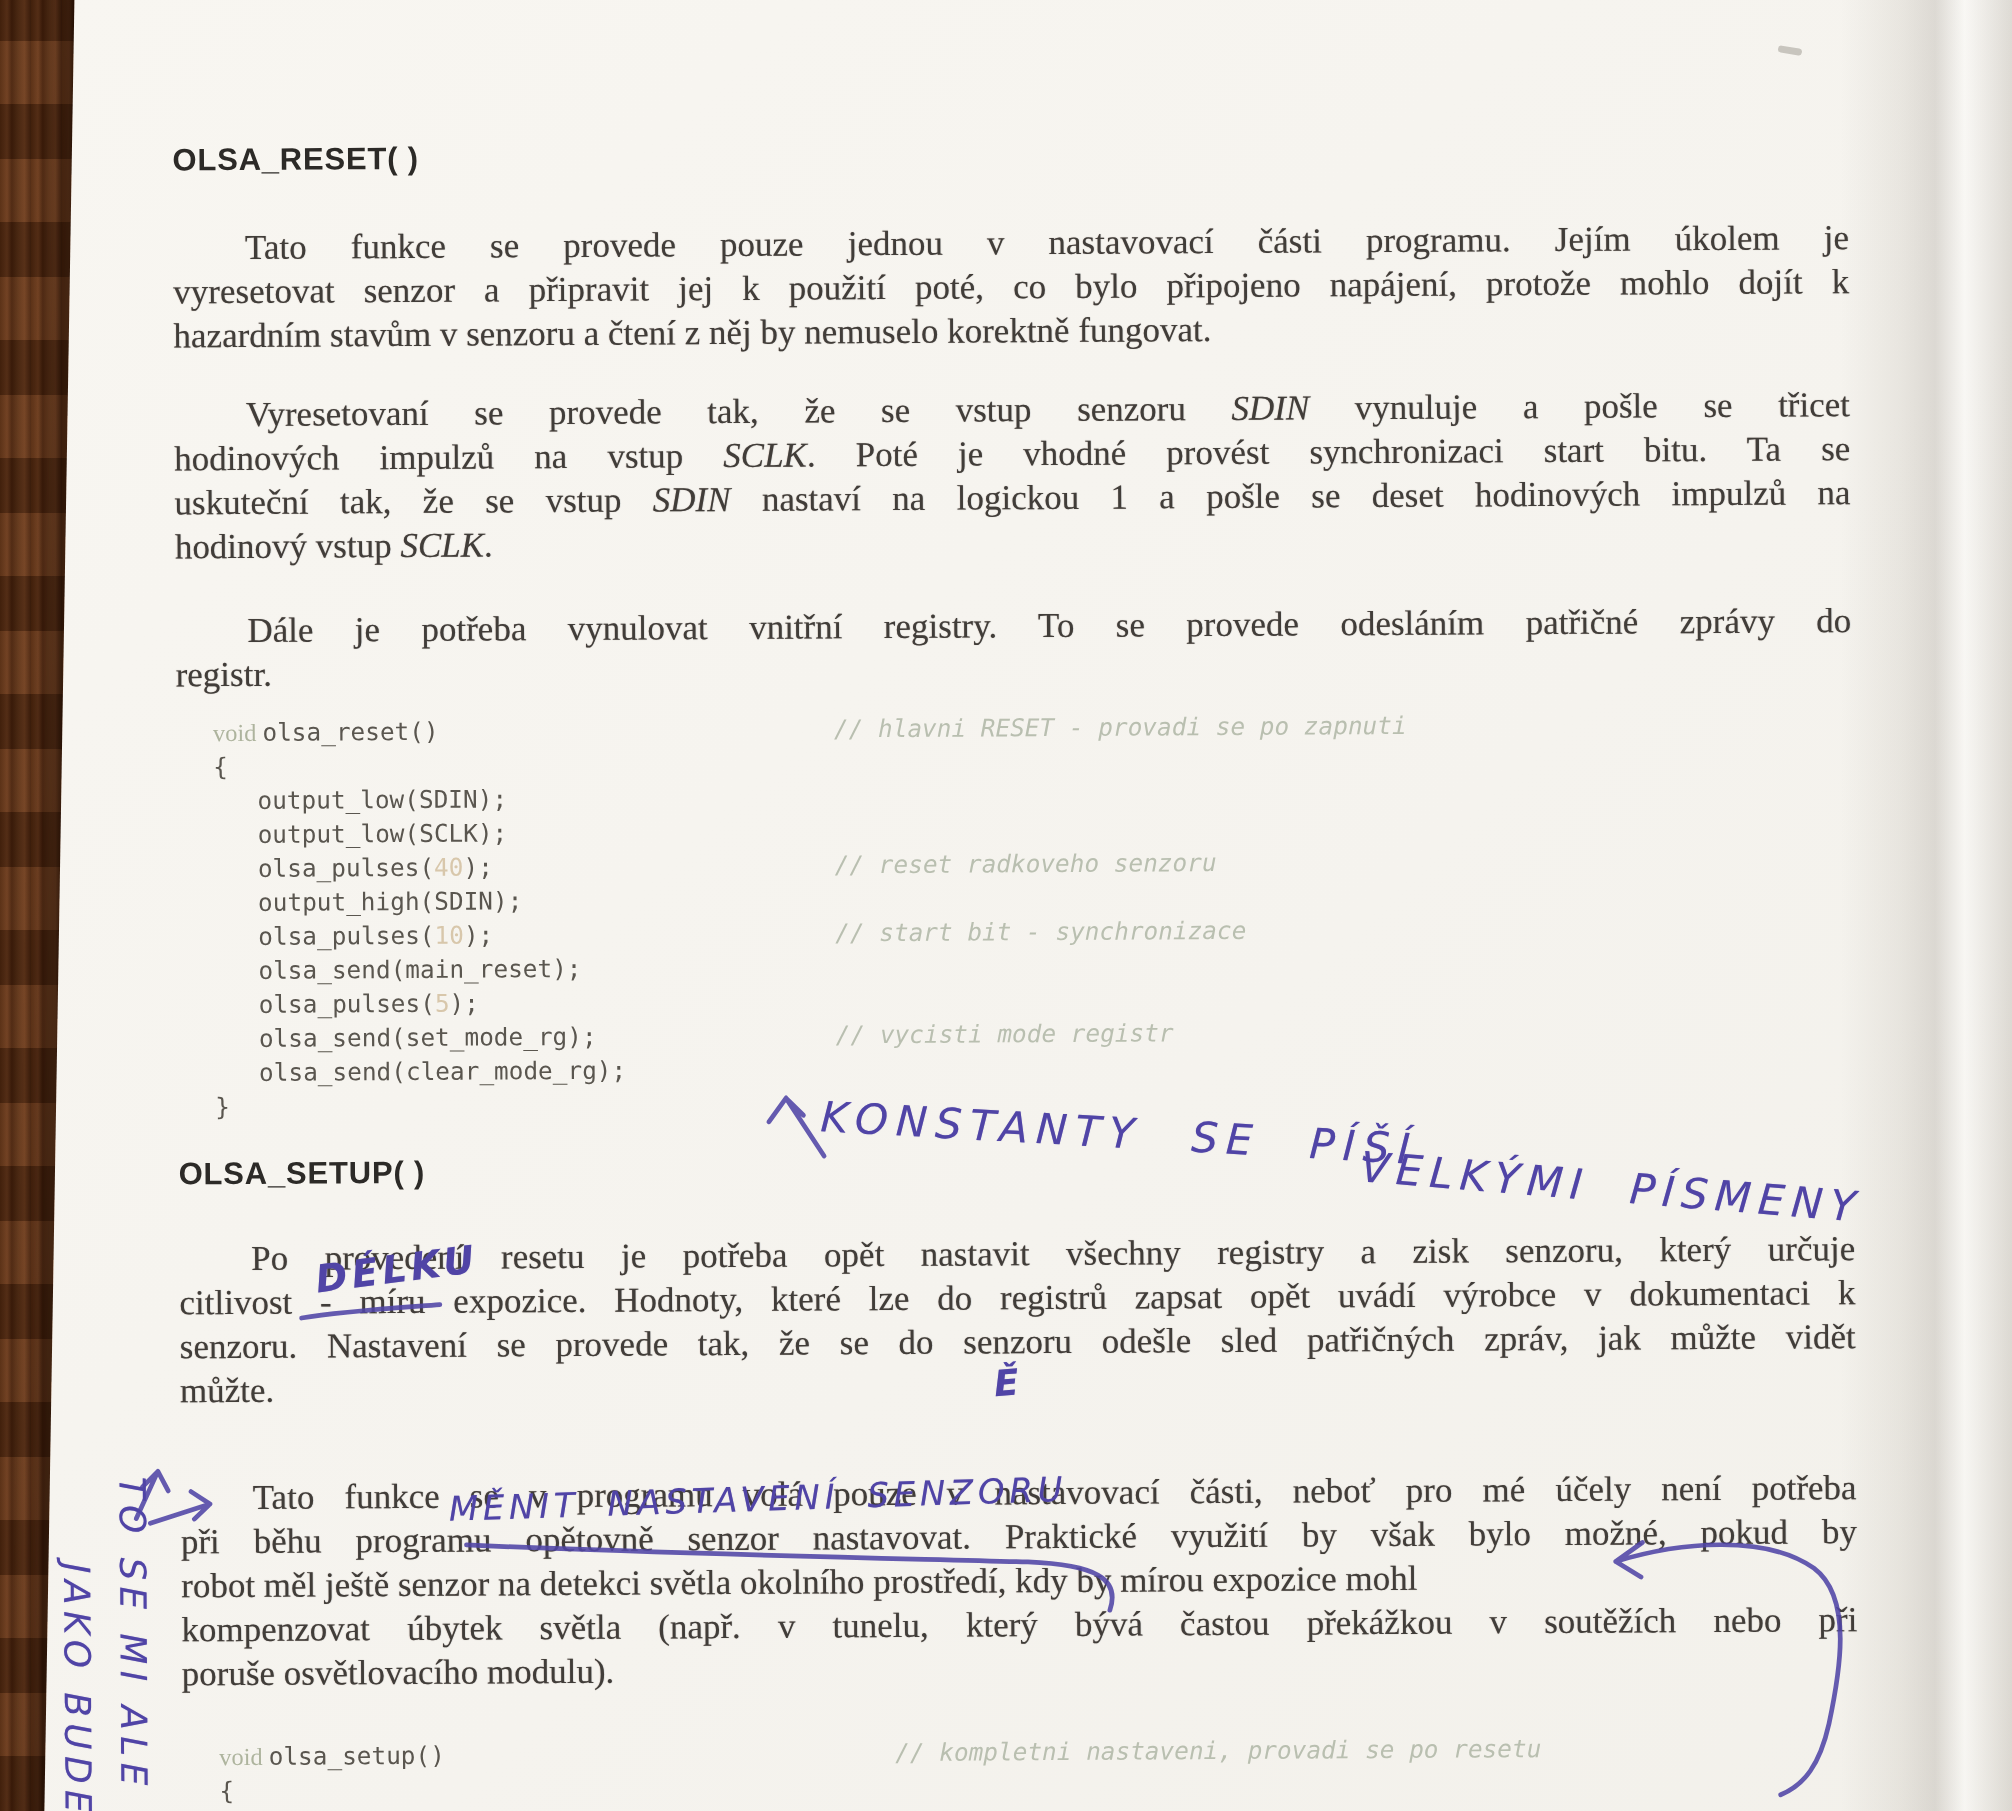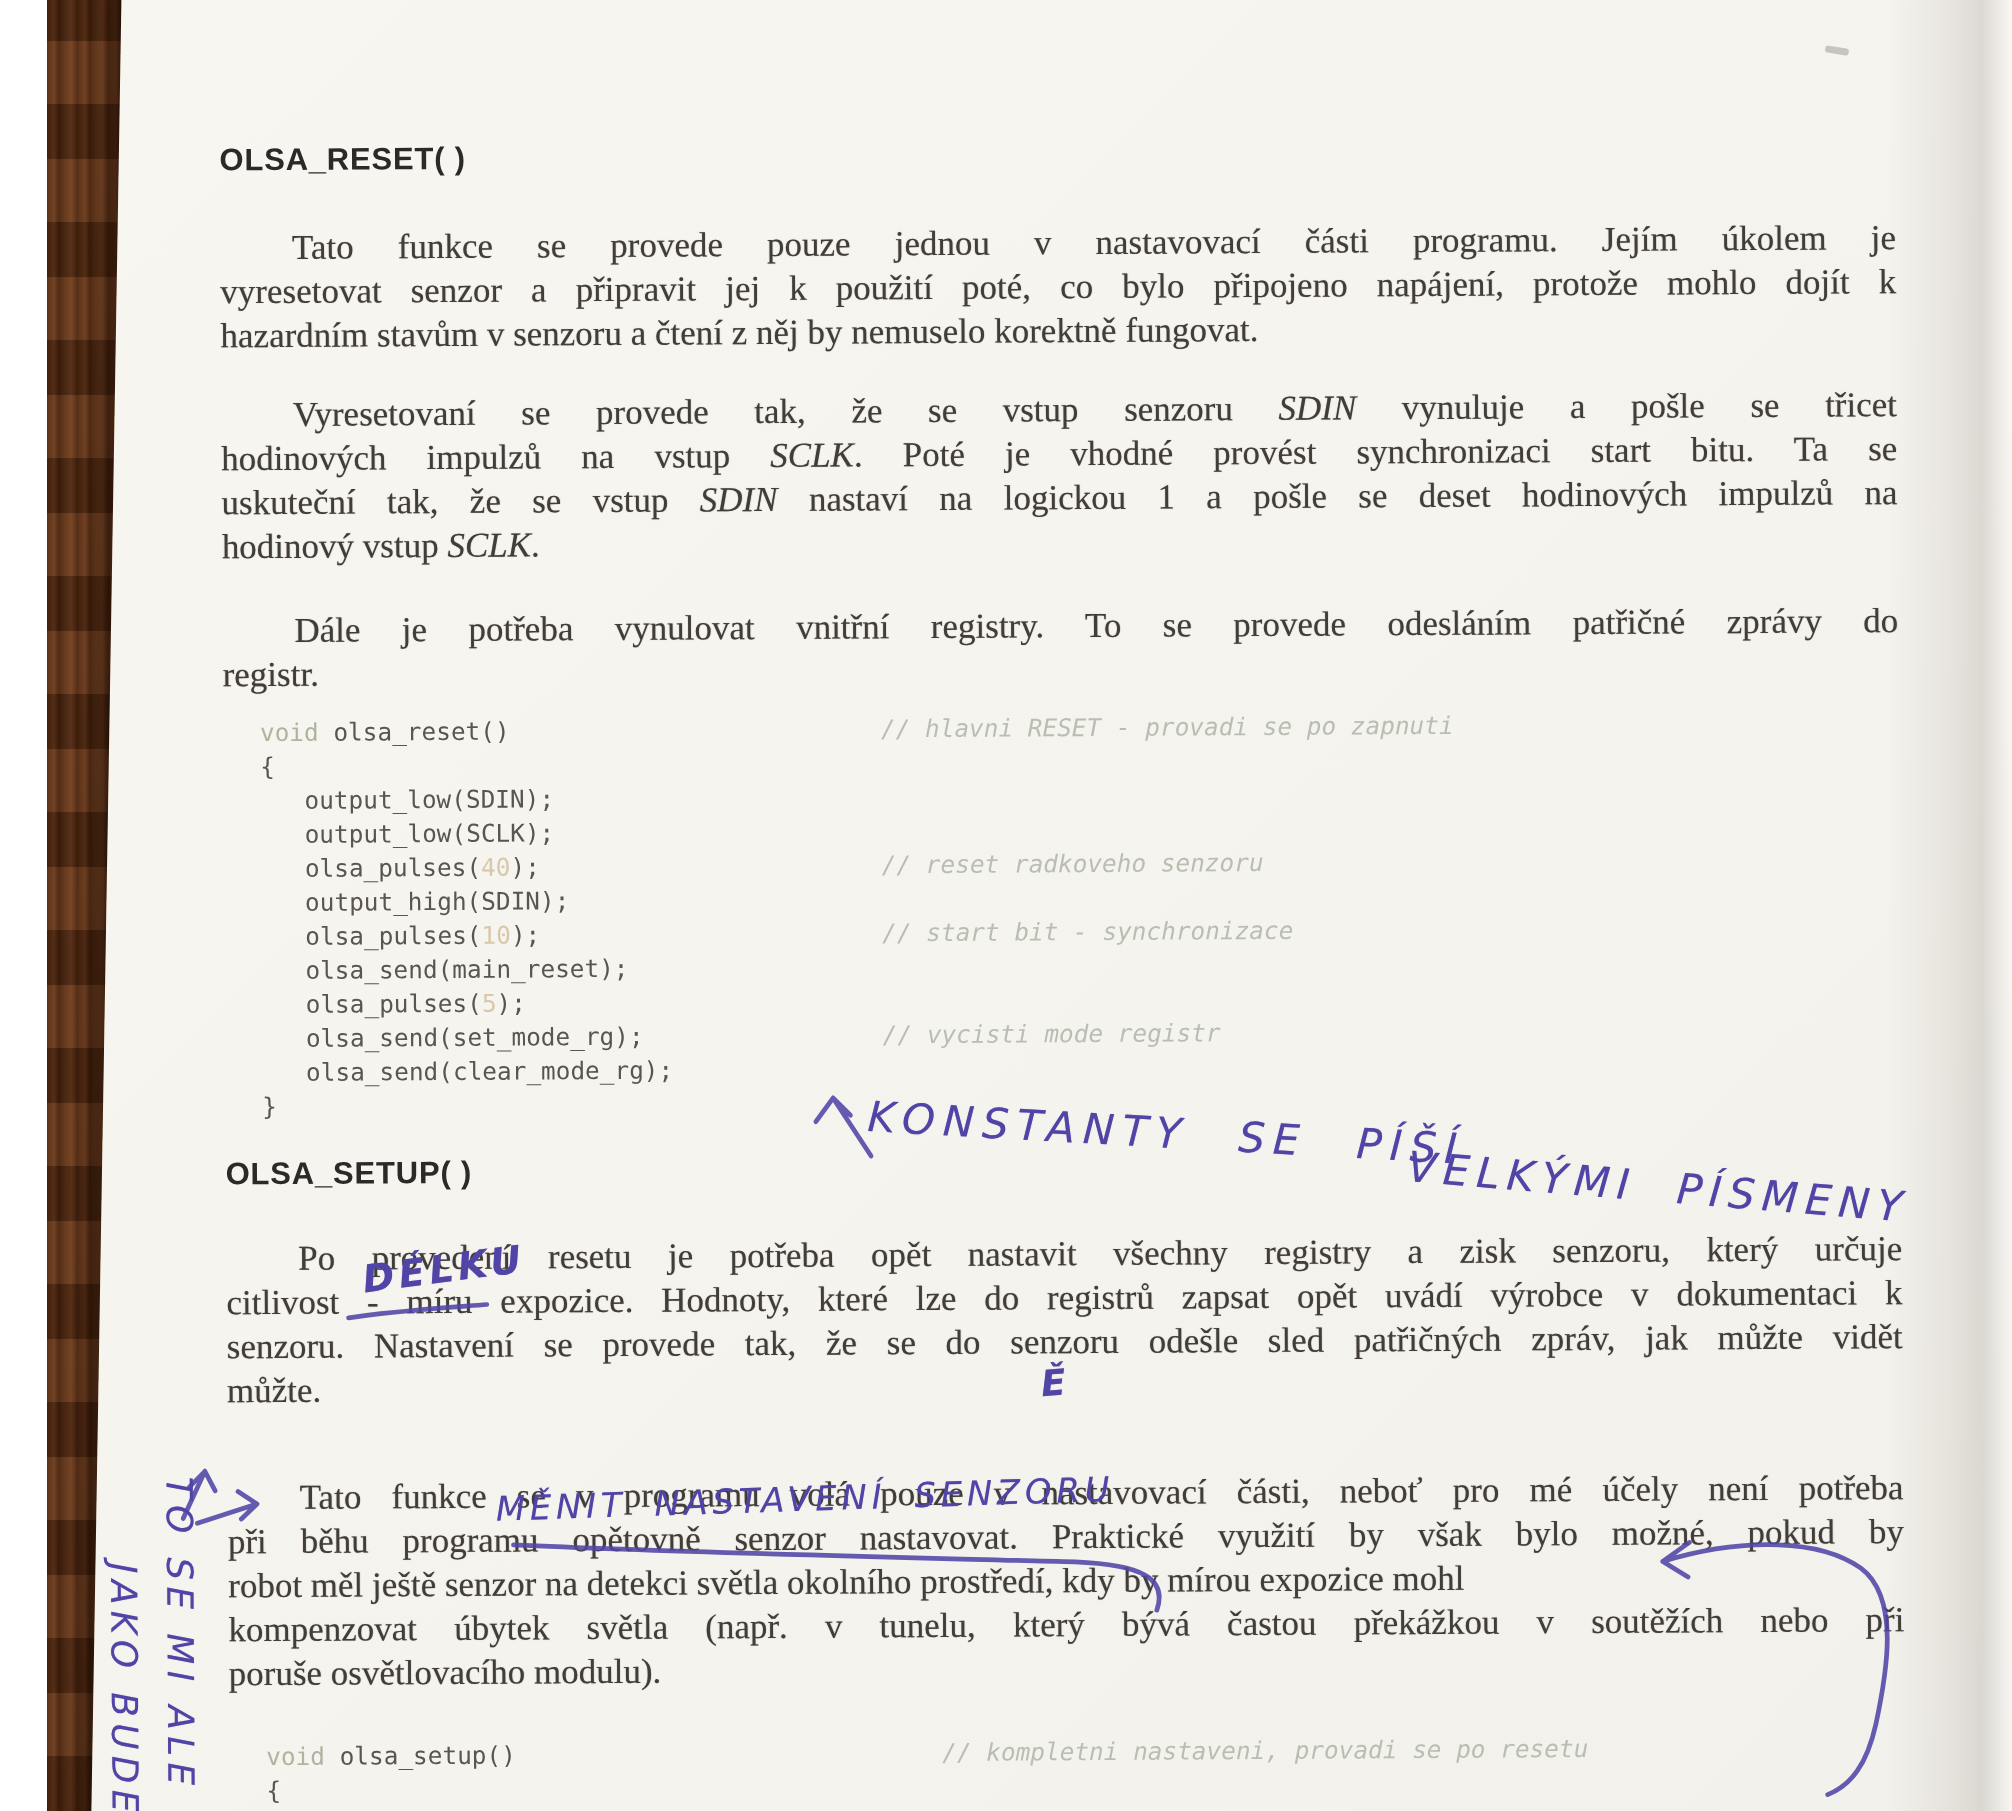--- a/index.html
+++ b/index.html
@@ -1,18 +1,18 @@
 <!DOCTYPE html>
 <html style="--ink: #5044a6; --heading: #2c2a27; --body-text: #413d39; --code-text: #5a564f; --code-keyword: #aeb49e; --code-faint: #d8c7ab; --code-comment: #b9bfb0;font-size:12.6px"><head>
 <meta charset="utf-8">
 <style>
   html,body{margin:0;padding:0;overflow:hidden;}
   body{width:2013px;height:1811px;position:relative;
        font-family:"Liberation Serif","DejaVu Serif",serif;}
-  .stage{position:absolute;inset:0;overflow:hidden;margin-left:47px;}
+  .stage{position:absolute;inset:0;overflow:hidden;}
 
   
   .wood{position:absolute;inset:0;
     background:repeating-linear-gradient(90deg,
       #53290f 0px,#6b3a1c 7px,#48220c 11.8px,#5e3317 18px,#703e1f 24.4px,#4a240e 31px);}
   .wood::after{content:'';position:absolute;inset:0;
     background:repeating-linear-gradient(0deg,rgba(0,0,0,.22) 0 55px,rgba(255,220,180,.05) 55px 118px);}
 
   
   .paper{position:absolute;left:75px;top:-35px;width:2138px;height:1918px;
@@ -40,21 +40,21 @@
   .tline.short{text-align-last:left;}
   .para .tline:first-child{text-indent:72px;}
   #p1{top:225px;} #p2{top:392px;} #p3{top:608px;} #p4{top:1236px;} #p5{top:1475px;}
 
   
   .code{position:absolute;left:214px;
         font-family:"DejaVu Sans Mono","Liberation Mono",monospace;
         font-size:24.4px;color:var(--code-text,#5a564f);}
   .crow{position:relative;height:34px;line-height:34px;white-space:pre;}
   .crow.faint{color:#cac2b2;}
-  .kw{color:var(--code-keyword,#aeb49e);}
+  .kw{color:var(--code-keyword,#aeb49e);font-family:Liberation Serif, serif;}
   .num{color:var(--code-faint,#d8c7ab);}
   .cmt{position:absolute;top:0;font-style:italic;color:var(--code-comment,#b9bfb0);white-space:pre;}
   #code1{top:715px;} #code1 .cmt{left:621px;}
   #code2{top:1739px;} #code2 .cmt{left:676px;}
 
   
   .hw{position:absolute;font-family:"DejaVu Sans",sans-serif;font-style:italic;
       color:var(--ink,#5044a6);text-shadow:0 0 0.8px rgba(80,68,166,.45);white-space:nowrap;}
   #hw-konstanty1{left:819px;top:1113px;font-size:42px;letter-spacing:7.9px;word-spacing:28px;transform:rotate(3.5deg);}
   #hw-konstanty2{left:1358px;top:1170px;font-size:42px;letter-spacing:7px;word-spacing:20.4px;transform:rotate(5deg);}

